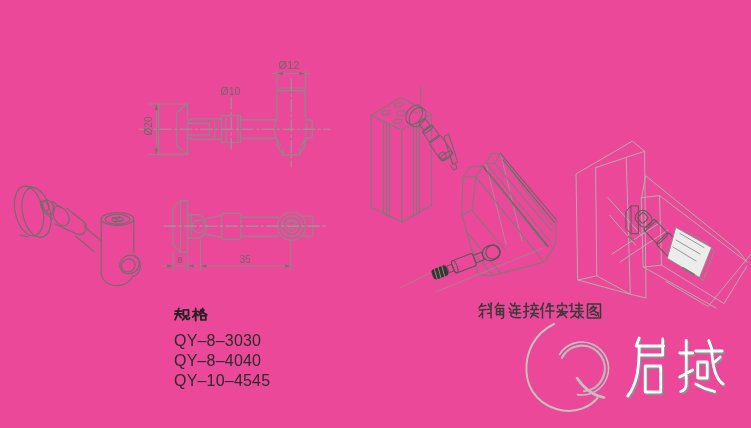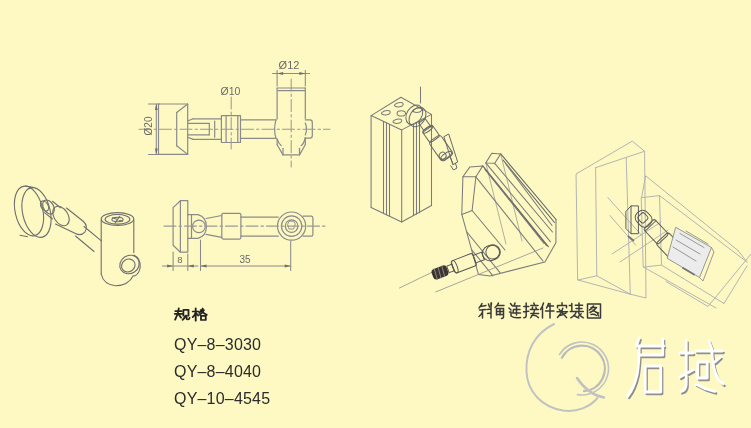--- a/index.html
+++ b/index.html
@@ -1,16 +1,16 @@
 <!DOCTYPE html>
 <html><head>
 <meta charset="utf-8">
 <style>
 html,body{margin:0;padding:0;background:#fff;}
-#page{position:relative;width:751px;height:428px;background:#fef9c3;overflow:hidden;
+#page{position:relative;width:751px;height:428px;background:#ec4899;overflow:hidden;
 font-family:"Liberation Sans",sans-serif;}
 svg{position:absolute;left:0;top:0;}
 .t{position:absolute;color:#2b2b2b;}
 </style>
 </head>
 <body>
 <div id="page">
 <svg width="751" height="428" viewBox="0 0 751 428" fill="none" stroke-linecap="round" stroke-linejoin="round">
 
 <g stroke="#8a8a8a" stroke-width="1.2">
@@ -292,14 +292,14 @@
   <path d="M20.5 1 Q19.5 3.5 17 5.5 M20 3.5 L26 3.5 M18.5 6.5 L18.5 13 M18.5 6.5 L25.5 6.5 L25.5 14.5 Q25.5 16.5 23.5 16.5 M18.5 9.5 L25.5 9.5 M18.5 12.5 L25.5 12.5 M22 6.5 L22 13"></path>
   <path d="M32.5 1.5 L34 3.5 M31 6 L33 8 M37 1 L36 4 M34.5 4 L42 4 M38.5 4 L38.5 13 M35.5 7.5 L42 7.5 M35.5 7.5 L35 11 M34.5 11 L42.5 11 M31.5 10 L33 10 L33 14 Q36 16.5 42.5 15.5"></path>
   <path d="M48.2 1 L48.2 13.5 Q48.2 15.8 45.8 15.8 M45.8 4.4 L50.8 4.4 M45.6 9.8 L50.8 9.2 M55.8 1 L56.5 2.6 M52.8 3.4 L60 3.4 M54.6 5.2 L54.2 6.8 M57.9 5.2 L58.3 6.8 M52.4 7.6 L60.4 7.6 M52.8 11.4 L60.6 11.4 M56.6 8 Q56 12.6 52.6 15.8 M53.6 13.6 Q57.4 12.4 60.4 15.6"></path>
   <path d="M65.5 1 Q64.5 5 62.5 7.5 M64.5 5.5 L64.5 16 M70.5 1.5 Q70 4 68.5 6 M69.5 4 L75.5 4 M67.5 9 L76 9 M72 1.5 L72 16"></path>
   <path d="M84 0.8 L84 2.8 M79.5 3.6 L88.5 3.6 M79.5 3.6 L79.5 5.8 M88.5 3.6 L88.5 5.8 M79 9.8 L89.5 9.8 M84.8 6.2 Q83.5 12 79.5 15.4 M81.2 7.4 Q85.5 11.8 88.6 15.6 M80.8 13.8 Q84.8 13.2 88 11.2"></path>
   <path d="M93.8 1.5 L93.8 8.2 M91.3 3.6 L93.8 3.6 M101 1 L101 8.2 M97.3 3.2 L104.6 3.2 M98 6.4 L104 6.4 M92.3 9.6 L105.3 9.6 M98.3 9.6 Q97.5 13 92.8 15.8 M95.8 13.2 Q98.8 15.6 100.8 16 M100.4 9.6 Q101 13.5 105.4 15.8 M103.2 11.8 L100.5 14.2"></path>
   <path d="M109.5 2 L122.5 2 L122.5 16 L109.5 16 Z M115.5 4 Q114 6.5 111.5 8 M113 5.5 L118.5 5.5 Q116 9 112 10.5 M115 8 Q117.5 10.5 120.5 11 M113 12.5 Q116.5 12 118.5 13.5 M119.5 11.5 L120.5 14"></path>
 </g>
 </svg>
 
-<div class="t" style="left:174px;top:331px;font-size:16px;line-height:27px;color:#2b2b2b;letter-spacing:0.2px;">QY–8–3030<br>QY–8–4040<br>QY–10–4545</div>
+<div class="t" style="left:174px;top:331px;font-size:16px;line-height:20px;color:#2b2b2b;letter-spacing:0.2px;">QY–8–3030<br>QY–8–4040<br>QY–10–4545</div>
 </div>
 
 </body></html>

